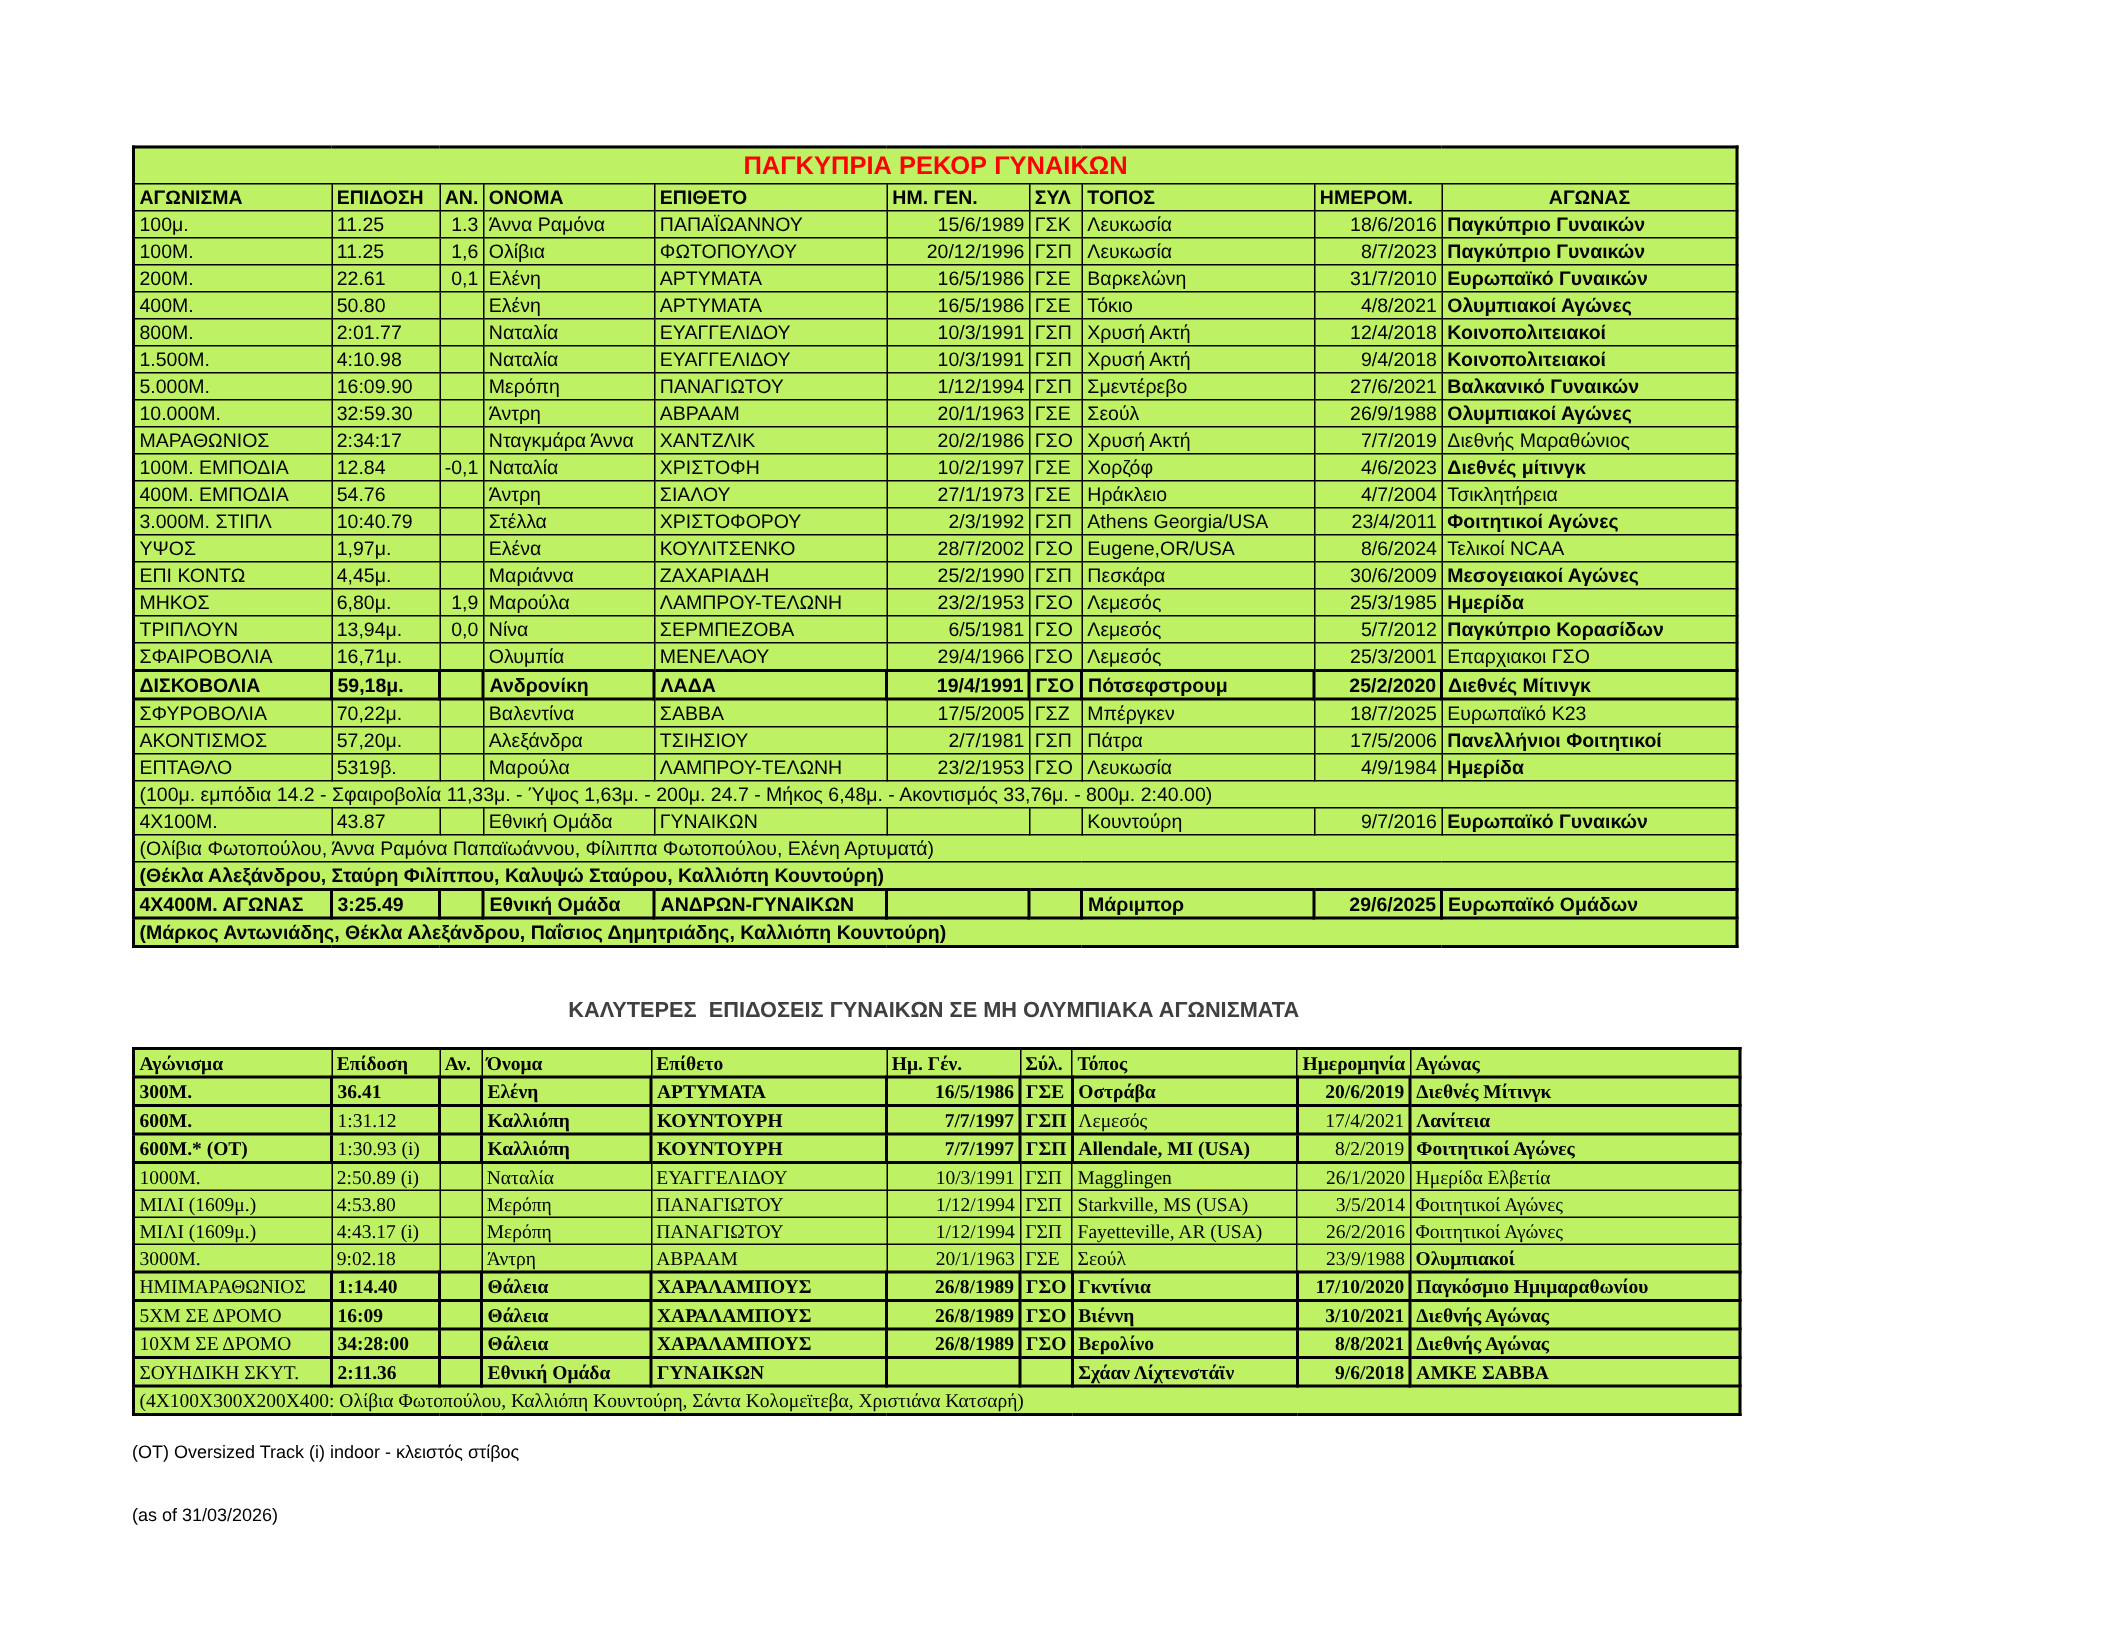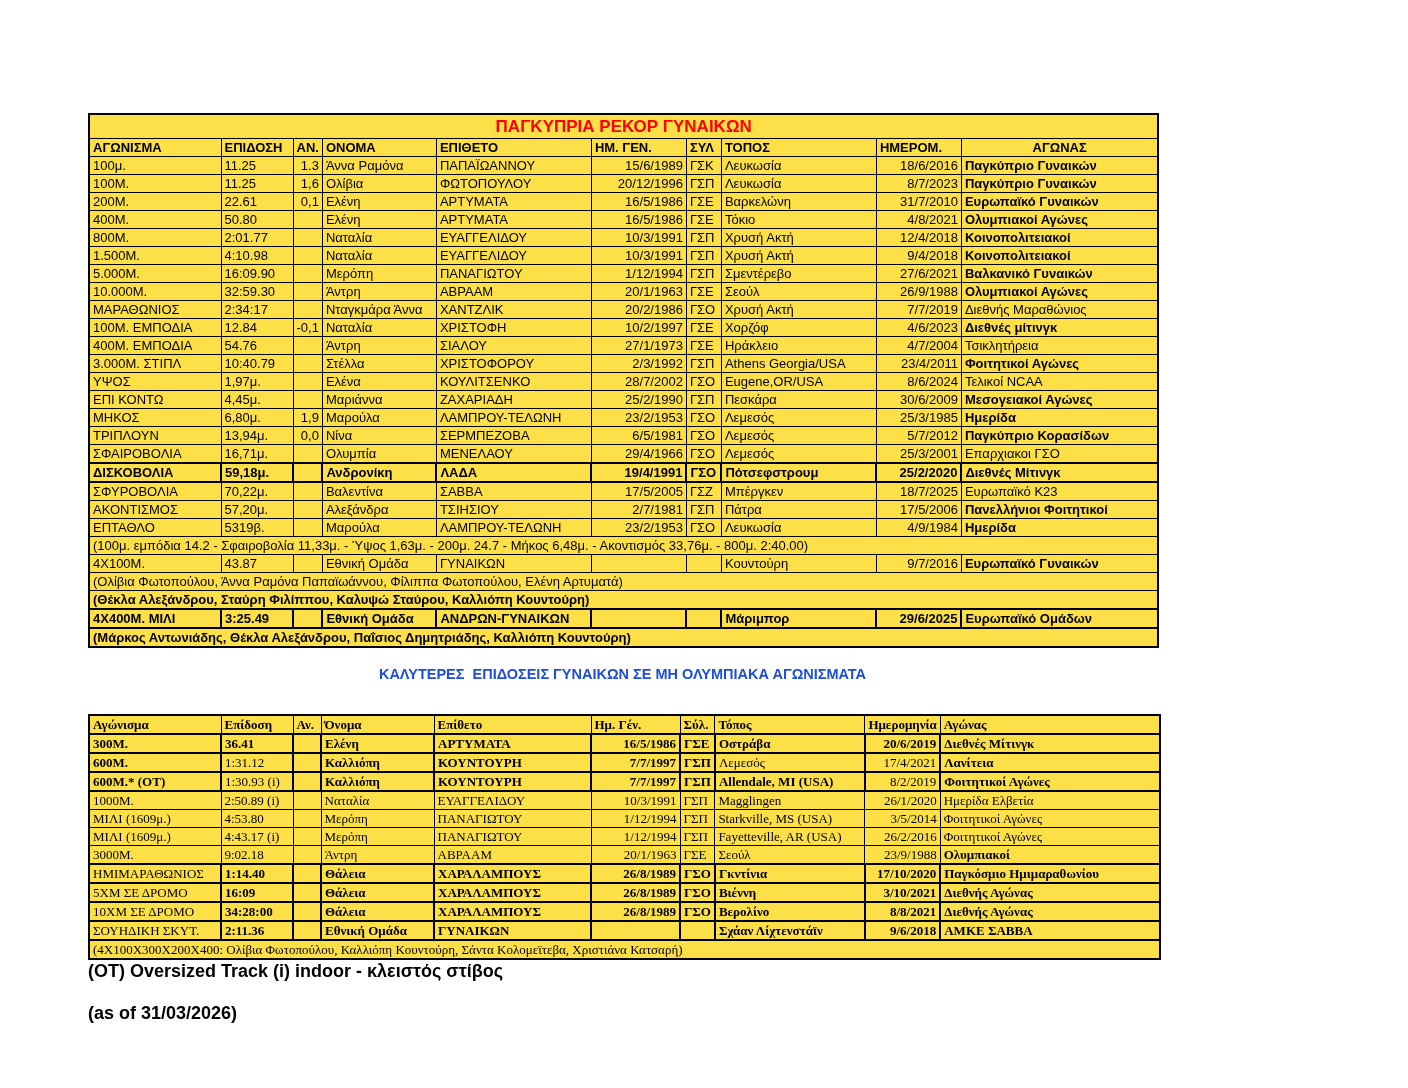--- a/index.html
+++ b/index.html
@@ -1,40 +1,40 @@
 <!DOCTYPE html>
 <html><head>
 <meta charset="utf-8">
 <style>
   html,body{margin:0;padding:0;}
   body{
     width:1408px;height:1088px;position:relative;background:#ffffff;
     font-family:"Liberation Sans",sans-serif;color:#000;overflow:hidden;
   }
   .abs{position:absolute;}
-  table{border-collapse:collapse;table-layout:fixed;border:2px solid #000;background:#fde047;margin-top:16px;}
+  table{border-collapse:collapse;table-layout:fixed;border:2px solid #000;background:#bef264;}
   td{
     border:1px solid #000;height:17px;font-size:13px;line-height:16px;
     padding:0 3px;white-space:nowrap;overflow:hidden;vertical-align:middle;
   }
   tr.heavy td{border-width:2px;}
   .b{font-weight:bold;}
   .r{text-align:right;}
   .c{text-align:center;}
   .hdr{font-weight:bold;}
   .ttl{
     color:#ff0000;font-weight:bold;font-size:17px;text-align:center;
     height:23px;line-height:23px;border-bottom:1px solid #000;
   }
   .note{text-align:left;}
   .sec-title{
-    color:#1d4ed8;font-weight:bold;font-size:14.5px;text-align:center;
+    color:#404040;font-weight:bold;font-size:14.5px;text-align:center;
     width:1069px;white-space:pre;
   }
-  .footnote{font-weight:bold;font-size:18px;white-space:pre;}
+  .footnote{font-weight:normal;font-size:12px;white-space:pre;}
 </style>
 </head>
 <body>
 
 <div class="abs" style="left:88px;top:97px;">
   <table id="table1">
       <colgroup>
         <col style="width: 132px;">
         <col style="width: 72px;">
         <col style="width: 28px;">
@@ -329,21 +329,21 @@
           <td class="r">9/7/2016</td>
           <td class="b">Ευρωπαϊκό Γυναικών</td>
         </tr>
         <tr>
           <td colspan="10" class="note">(Ολίβια Φωτοπούλου, Άννα Ραμόνα Παπαϊωάννου, Φίλιππα Φωτοπούλου, Ελένη Αρτυματά)</td>
         </tr>
         <tr>
           <td colspan="10" class="note b">(Θέκλα Αλεξάνδρου, Σταύρη Φιλίππου, Καλυψώ Σταύρου, Καλλιόπη Κουντούρη)</td>
         </tr>
         <tr class="heavy">
-          <td class="b">4X400Μ. ΜΙΛΙ</td>
+          <td class="b">4X400Μ. ΑΓΩΝΑΣ</td>
           <td class="b">3:25.49</td>
           <td class="b r"></td>
           <td class="b">Εθνική Ομάδα</td>
           <td class="b">ΑΝΔΡΩΝ-ΓΥΝΑΙΚΩΝ</td>
           <td class="r"></td>
           <td class=""></td>
           <td class="b">Μάριμπορ</td>
           <td class="b r">29/6/2025</td>
           <td class="b">Ευρωπαϊκό Ομάδων</td>
         </tr>

